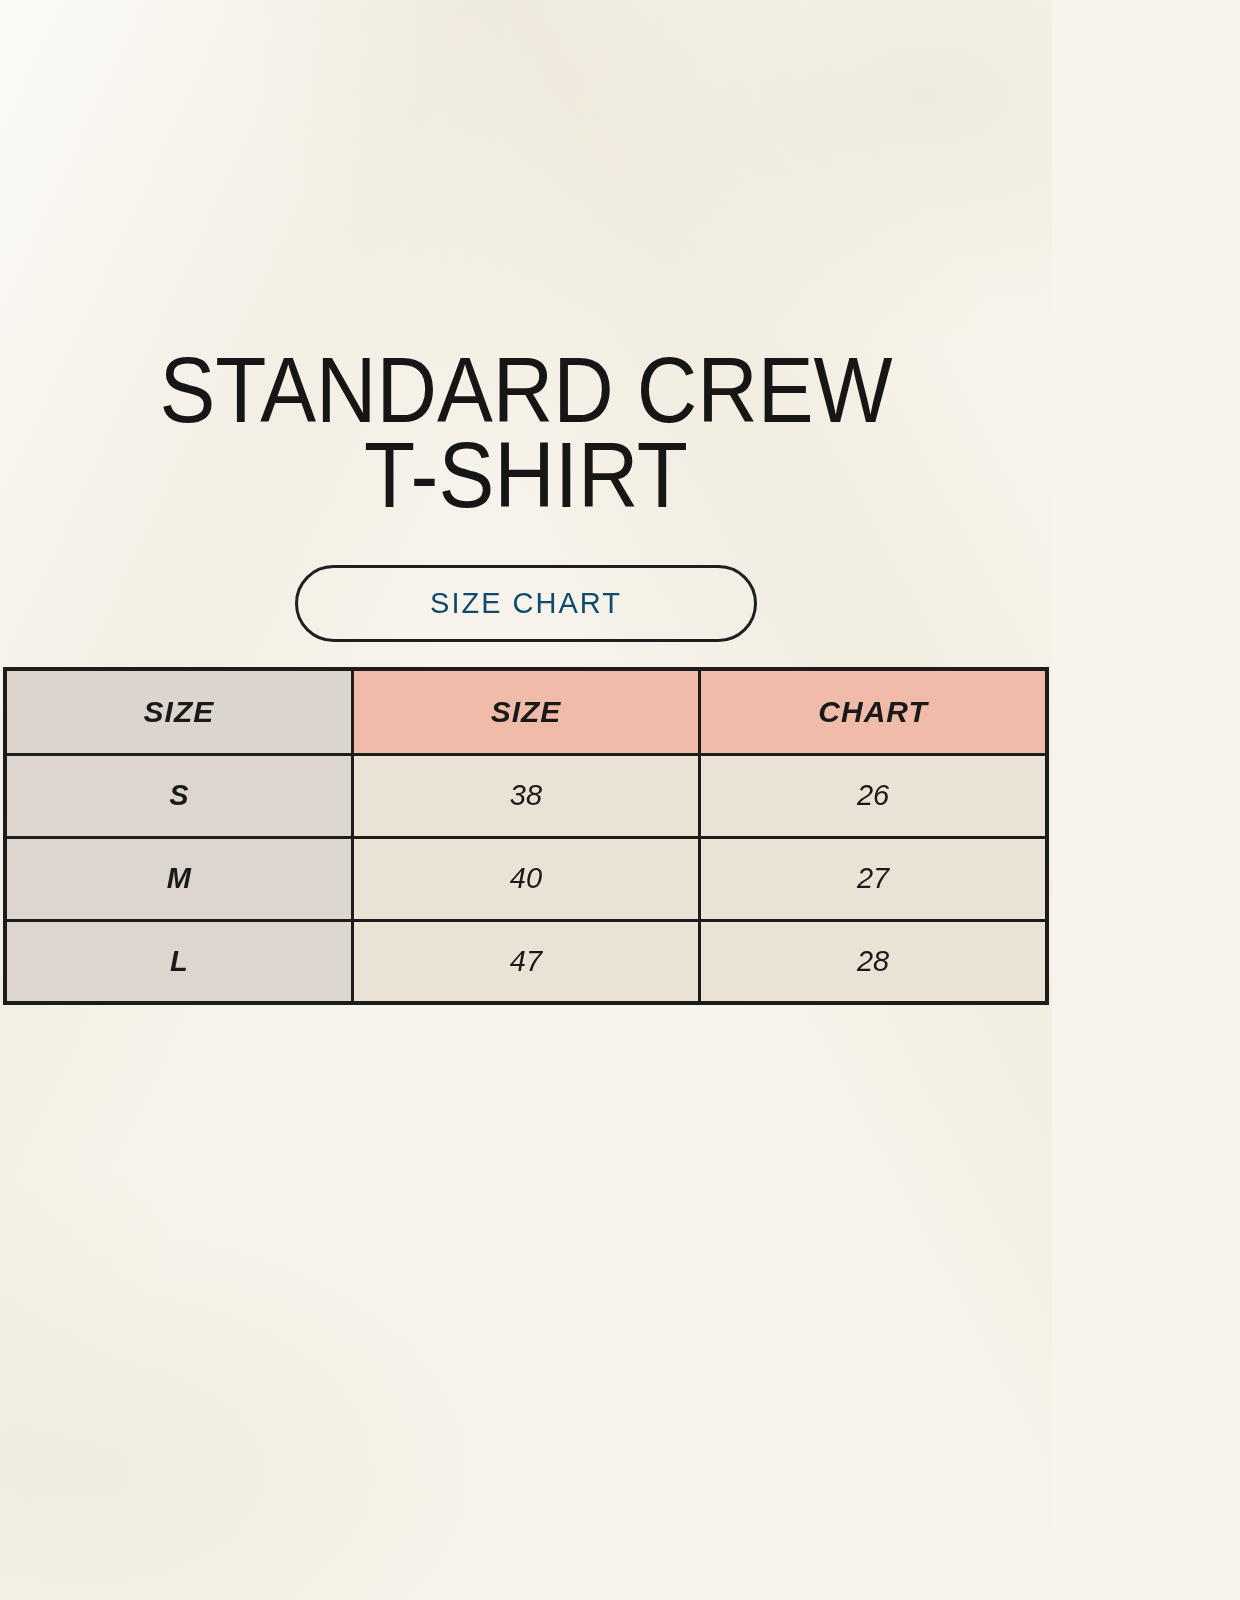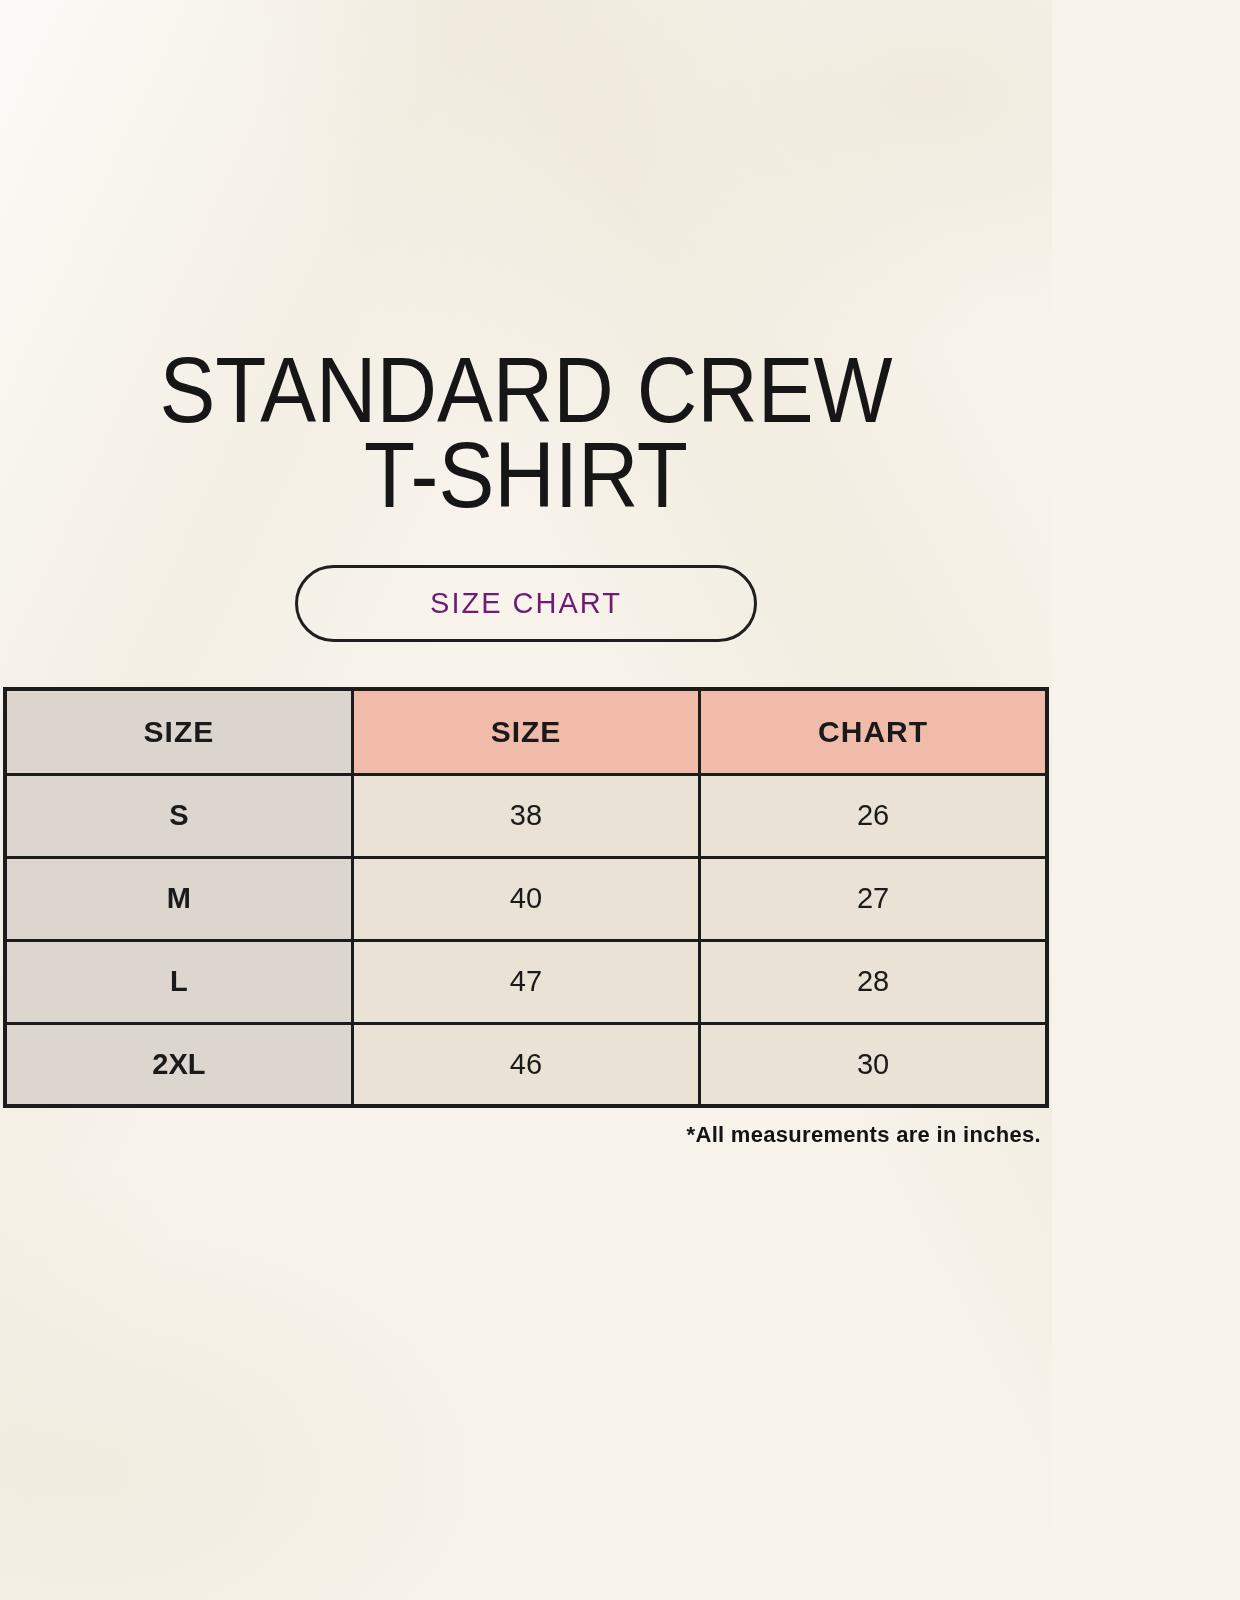--- a/index.html
+++ b/index.html
@@ -58,30 +58,31 @@
     width: 462px;
     height: 77px;
     margin: 47px auto 0;
     background: transparent;
     border: 3px solid #1F1F1F;
     border-radius: 40px;
     font-family: "Liberation Sans", sans-serif;
     font-size: 29px;
     font-weight: 400;
     letter-spacing: 2px;
-    color: #701a75;
+    color: #0c4a6e;
     cursor: pointer;
   }
 
   table.size-table {
     width: 1046px;
-    margin: 45px auto 0;
+    margin: 25px auto 0;
     border-collapse: collapse;
     table-layout: fixed;
     border: 4px solid var(--border);
+    font-style: italic;
   }
   .size-table th, .size-table td {
     border: 3px solid var(--border);
     text-align: center;
     vertical-align: middle;
   }
   .size-table th {
     height: 85px;
     font-size: 30px;
     font-weight: 700;
@@ -143,24 +144,18 @@
         <tr>
           <td class="row-size">M</td>
           <td>40</td>
           <td>27</td>
         </tr>
         <tr>
           <td class="row-size">L</td>
           <td>47</td>
           <td>28</td>
         </tr>
-        <tr>
-          <td class="row-size">2XL</td>
-          <td>46</td>
-          <td>30</td>
-        </tr>
       </tbody>
     </table>
 
-    <div class="footnote">*All measurements are in inches.</div>
 
   </div>
 </div>
 
 </body></html>

